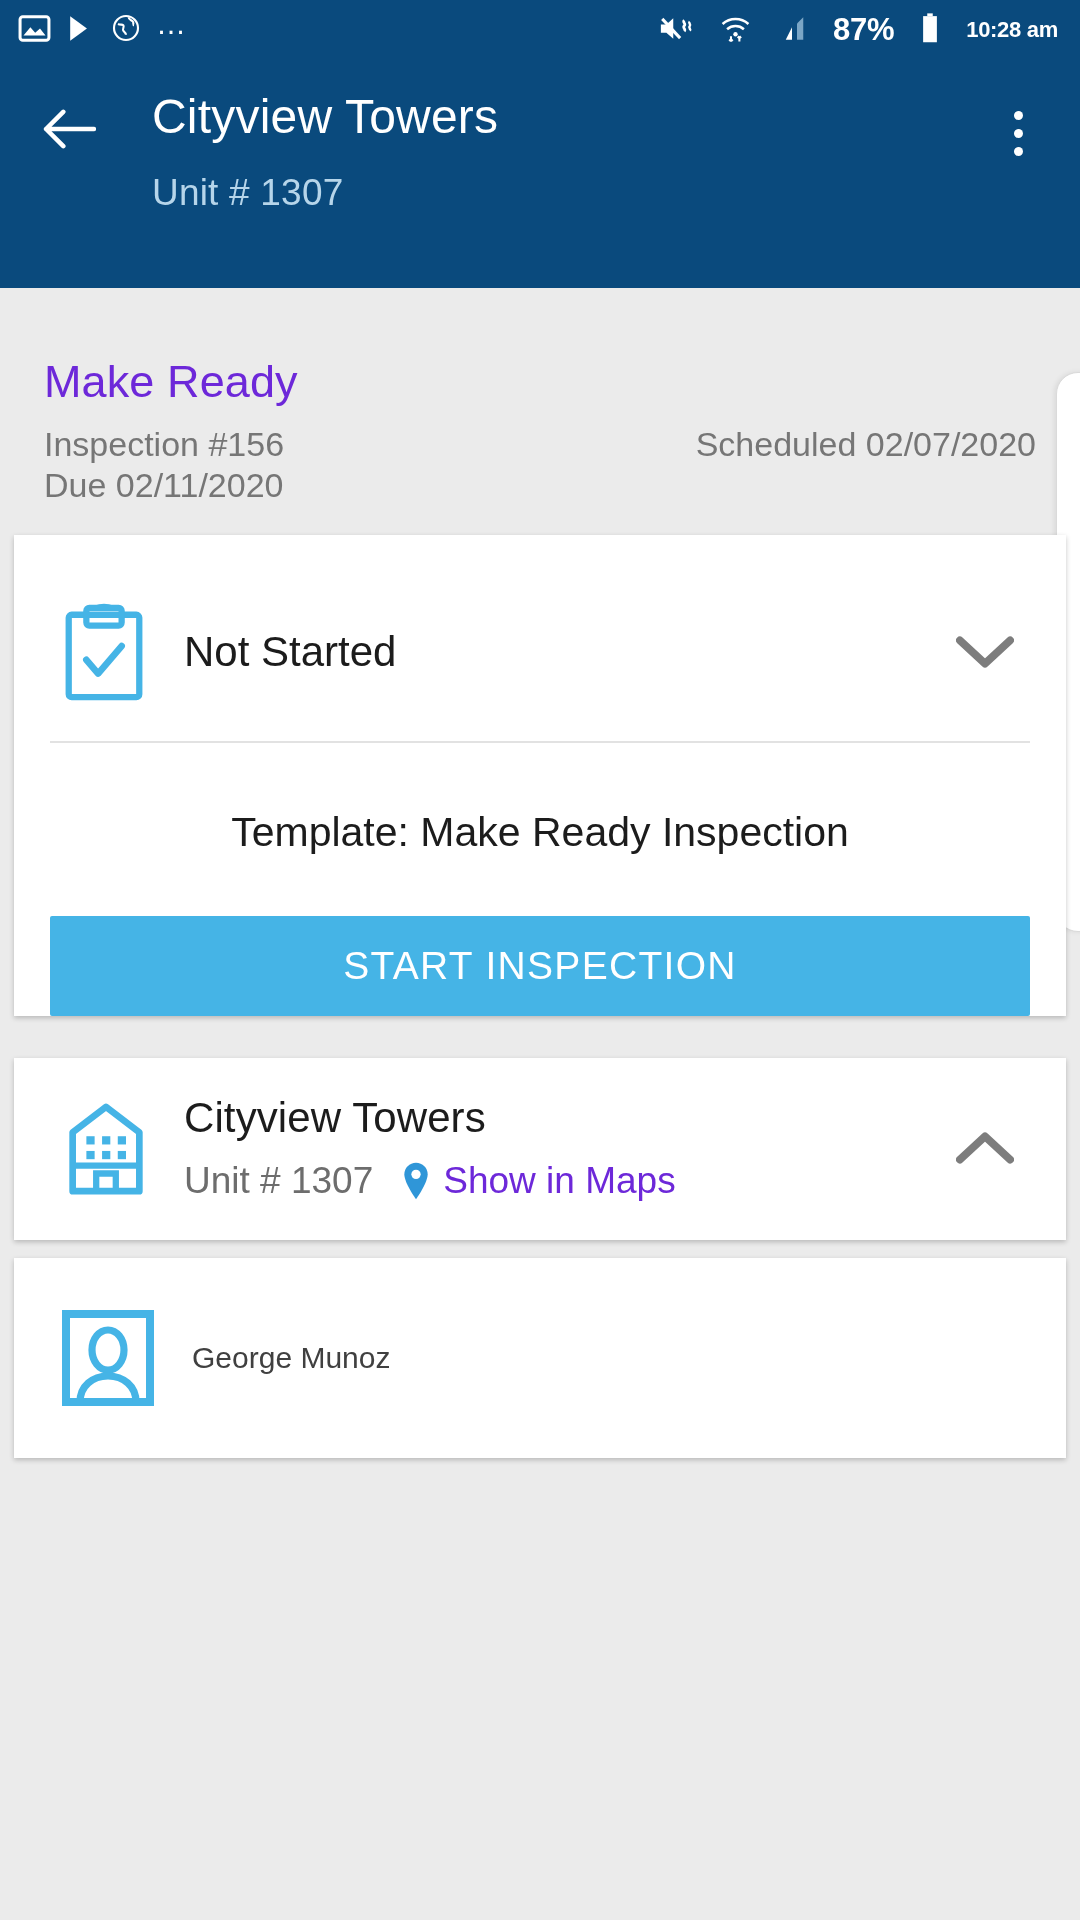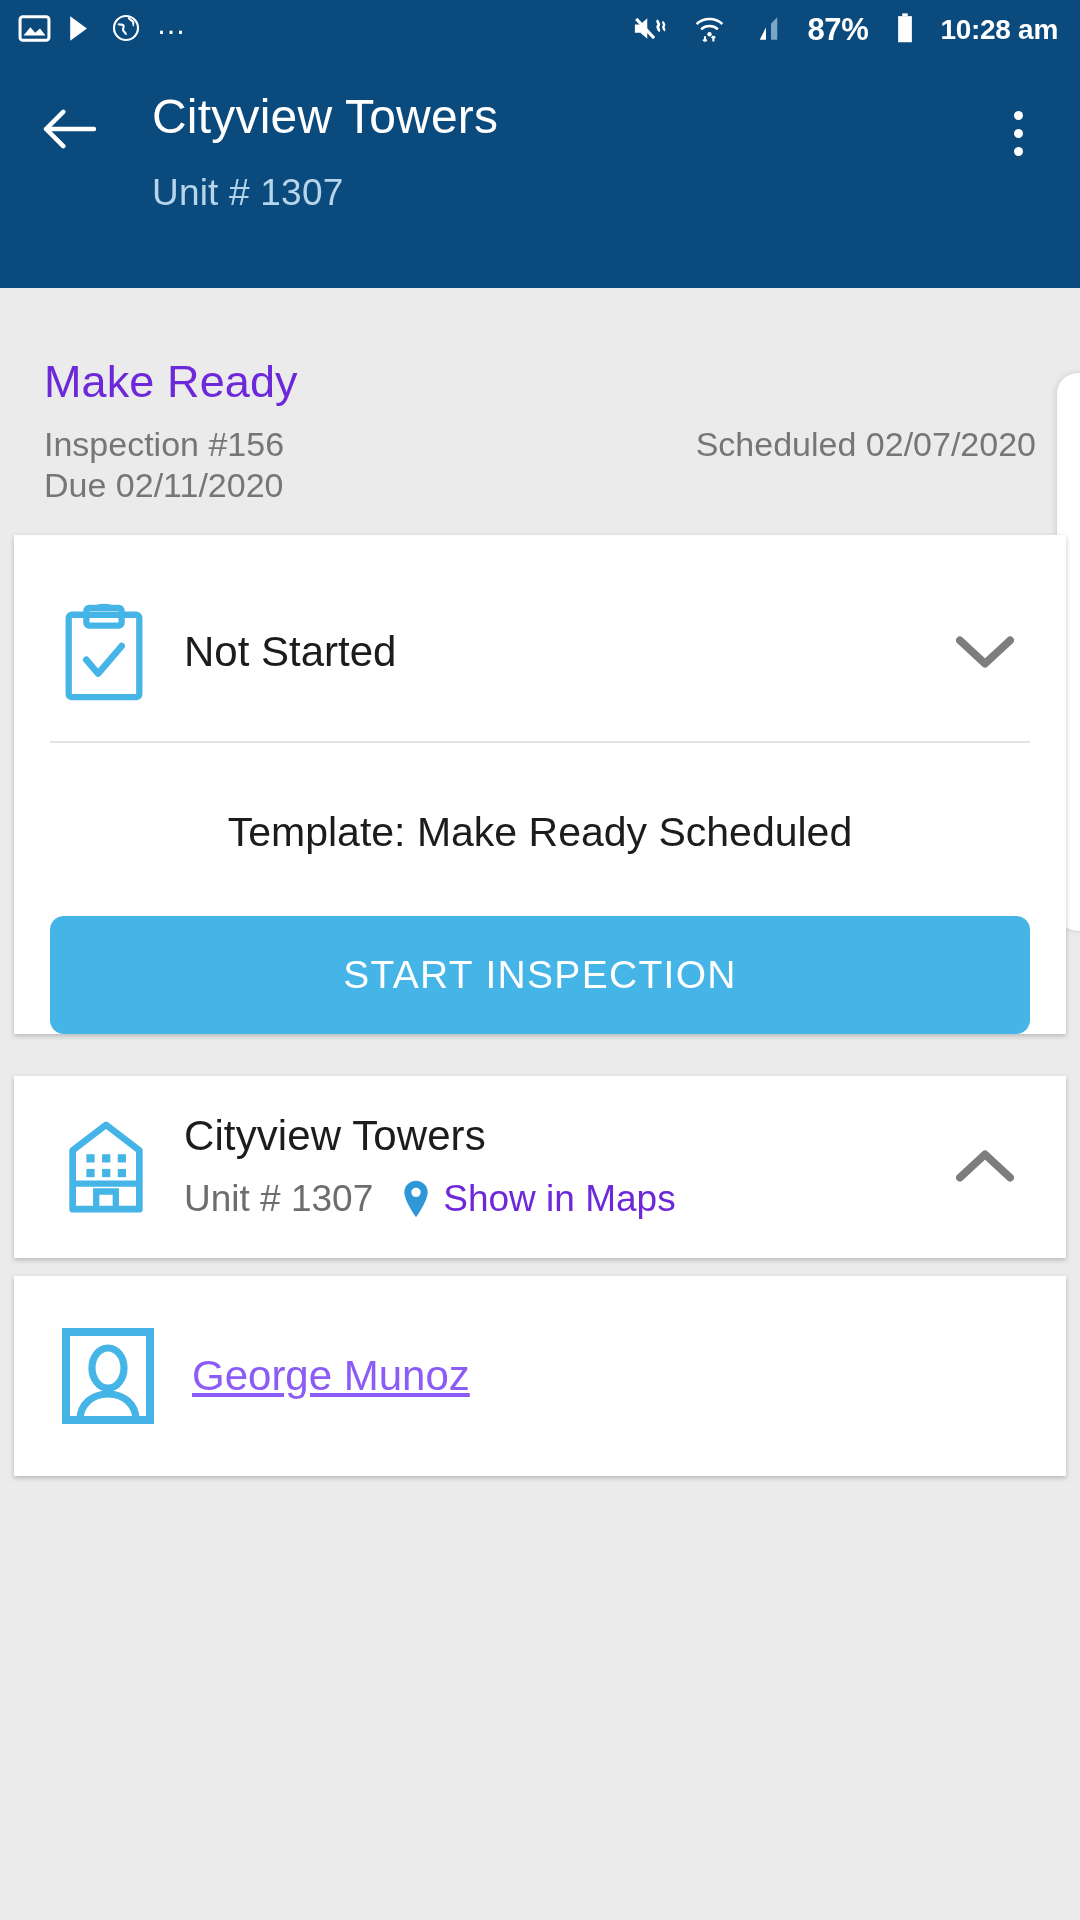--- a/index.html
+++ b/index.html
@@ -21,21 +21,21 @@
     padding: 0 22px 0 18px;
     color: #ffffff;
   }
   .status-left { display: flex; align-items: center; gap: 14px; }
   .status-right { display: flex; align-items: center; gap: 26px; }
   .status-dots {
     font-size: 30px; line-height: 10px; letter-spacing: 2px;
     color: #ffffff; position: relative; top: -6px;
   }
   .battery-pct { font-size: 31px; font-weight: 600; letter-spacing: -0.3px; }
-  .clock { font-size: 28px; font-weight: 600; letter-spacing: -0.3px; }
+  .clock { font-size: 22px; font-weight: 600; letter-spacing: -0.3px; }
 
   
   .app-bar {
     background: #0a4a7d;
     height: 228px;
     padding: 0 34px;
     position: relative;
   }
   .app-bar-row {
     display: flex;
@@ -163,25 +163,25 @@
     padding: 66px 20px 60px 20px;
   }
 
   .start-btn {
     display: block;
     margin: 0 36px 42px 36px;
     background: #45b4e6;
     color: #ffffff;
     border: none;
     width: calc(100% - 72px);
-    height: 118px;
+    height: 100px;
     font-family: "Liberation Sans", sans-serif;
     font-size: 39px;
     letter-spacing: 1.3px;
-    border-radius: 14px;
+    border-radius: 2px;
     cursor: pointer;
   }
 
   
   .prop-head {
     display: flex;
     align-items: center;
     padding: 36px 36px 38px 46px;
   }
   .prop-text { flex: 1 1 auto; padding-left: 28px; }
@@ -207,24 +207,23 @@
     cursor: pointer;
   }
 
   
   .person-head {
     display: flex;
     align-items: center;
     padding: 52px 36px 52px 46px;
   }
   .person-name {
-    font-size: 42px;
-    color: #8b5cf6;
+    font-size: 30px;
+    color: #404040;
     padding-left: 36px;
-    text-decoration: underline;
   }
 </style>
 </head>
 <body>
 
 <div class="status-bar">
   <div class="status-left">
     <span>
       <svg width="33" height="33" viewBox="0 0 24 24">
           <rect x="1.5" y="3.5" width="21" height="17" rx="2" fill="none" stroke="#fff" stroke-width="2.2"></rect>
@@ -325,21 +324,21 @@
       </div>
       <div class="chev">
         <svg width="58" height="36" viewBox="0 0 30 18">
           <path d="M2 3l13 12L28 3" fill="none" stroke="#7d7d7d" stroke-width="4" stroke-linecap="round" stroke-linejoin="round"></path>
         </svg>
       </div>
     </div>
 
     <div class="divider"></div>
 
-    <div class="template-line">Template: Make Ready Scheduled</div>
+    <div class="template-line">Template: Make Ready Inspection</div>
 
     <button class="start-btn">START INSPECTION</button>
   </div>
 
   <div class="card">
     <div class="prop-head">
       <div class="card-icon">
         <svg width="92" height="102" viewBox="0 0 46 52">
           <path d="M6 18L23 5l17 13v30H6z" fill="none" stroke="#45b4e6" stroke-width="3.4" stroke-linejoin="round"></path>
           <path d="M6 35h34" fill="none" stroke="#45b4e6" stroke-width="3.2"></path>

